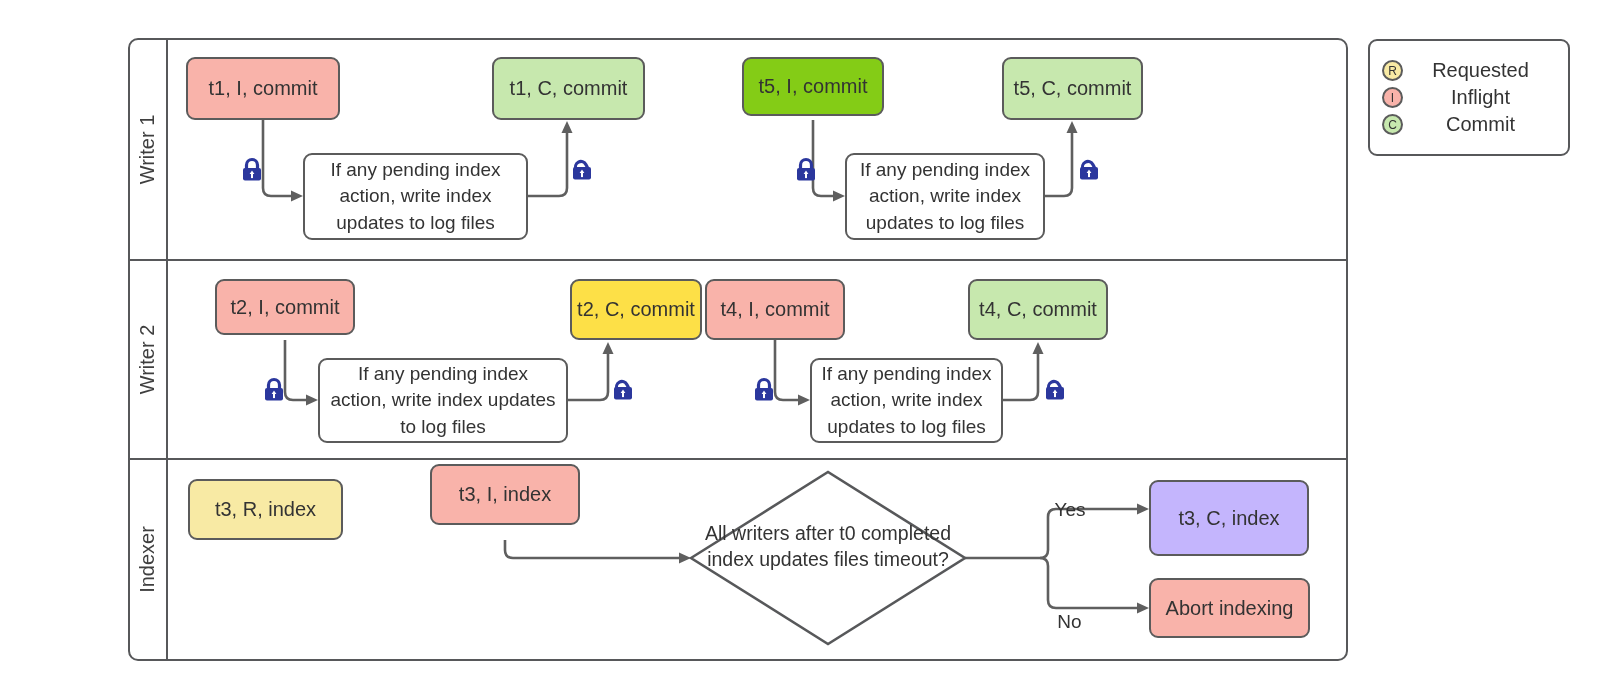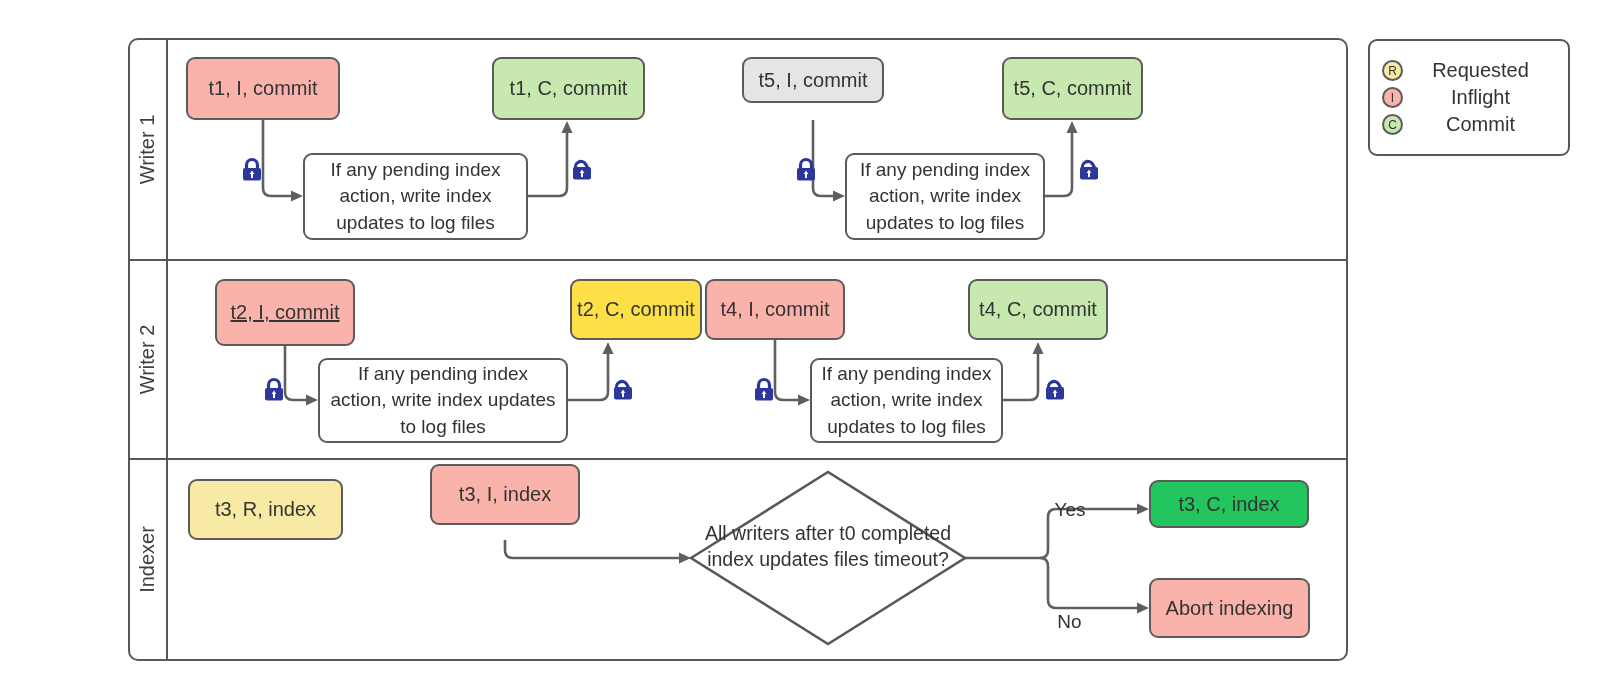--- a/index.html
+++ b/index.html
@@ -67,37 +67,37 @@
     <polygon points="1149,509 1137,503.5 1137,514.5"></polygon>
     <polygon points="1149,608 1137,602.5 1137,613.5"></polygon>
   </g>
 
   <polygon points="691,558 828,472 965,558 828,644" fill="#ffffff" stroke="#57585a" stroke-width="2.6"></polygon>
 </svg>
 
 <div class="abs node" style="left: 186px; top: 57px; width: 154px; height: 63px; background-color: rgb(249, 179, 170);">t1, I, commit</div>
 <div class="abs node action" style="left:303px;top:153px;width:225px;height:87px;">If any pending index action, write index updates to log files</div>
 <div class="abs node" style="left: 492px; top: 57px; width: 153px; height: 63px; background-color: rgb(199, 232, 174);">t1, C, commit</div>
-<div class="abs node" style="left: 742px; top: 57px; width: 142px; height: 46px; background-color: #e5e5e5;">t5, I, commit</div>
+<div class="abs node" style="left: 742px; top: 57px; width: 142px; height: 59px; background-color: #84cc16;">t5, I, commit</div>
 <div class="abs node action" style="left:845px;top:153px;width:200px;height:87px;">If any pending index action, write index updates to log files</div>
 <div class="abs node" style="left: 1002px; top: 57px; width: 141px; height: 63px; background-color: rgb(199, 232, 174);">t5, C, commit</div>
 
-<div class="abs node" style="left: 215px; top: 279px; width: 140px; height: 67px; background-color: rgb(249, 179, 170); text-decoration: underline;">t2, I, commit</div>
+<div class="abs node" style="left: 215px; top: 279px; width: 140px; height: 56px; background-color: rgb(249, 179, 170);">t2, I, commit</div>
 <div class="abs node action" style="left:318px;top:358px;width:250px;height:85px;">If any pending index action, write index updates to log files</div>
 <div class="abs node" style="left: 528px; top: 279px; width: 132px; height: 61px; background-color: #fde047; margin-left: 42px;">t2, C, commit</div>
 <div class="abs node" style="left: 705px; top: 279px; width: 140px; height: 61px; background-color: rgb(249, 179, 170);">t4, I, commit</div>
 <div class="abs node action" style="left:810px;top:358px;width:193px;height:85px;">If any pending index action, write index updates to log files</div>
 <div class="abs node" style="left: 968px; top: 279px; width: 140px; height: 61px; background-color: rgb(199, 232, 174);">t4, C, commit</div>
 
 <div class="abs node" style="left: 188px; top: 479px; width: 155px; height: 61px; background-color: rgb(248, 234, 164);">t3, R, index</div>
 <div class="abs node" style="left: 430px; top: 464px; width: 150px; height: 61px; background-color: rgb(249, 179, 170);">t3, I, index</div>
 <div class="abs decision-text" style="left:700px;top:520px;width:256px;">All writers after t0 completed index updates files timeout?</div>
 <div class="abs edge-label" style="left:1040px;top:479px;width:60px;margin-top:20px;">Yes</div>
 <div class="abs edge-label" style="left:1042px;top:611px;width:55px;">No</div>
-<div class="abs node" style="left: 1149px; top: 480px; width: 160px; height: 48px; background-color: #22c55e;">t3, C, index</div>
+<div class="abs node" style="left: 1149px; top: 480px; width: 160px; height: 76px; background-color: #c4b5fd;">t3, C, index</div>
 <div class="abs node" style="left: 1149px; top: 578px; width: 161px; height: 60px; background-color: rgb(249, 179, 170);">Abort indexing</div>
 
 <svg class="abs lock" style="left: 241px; top: 156px; color: rgb(43, 55, 157);" viewBox="0 0 22 26">
     <path d="M5.5,12 V8.5 a5.5,5.5 0 0 1 11,0 V12" fill="none" stroke="currentColor" stroke-width="3.2"></path>
     <rect x="2" y="11.5" width="18" height="12.5" rx="2" fill="currentColor"></rect>
     <path d="M11,14 L8.6,17.6 H13.4 Z" fill="#fff"></path>
     <rect x="10" y="17" width="2" height="4.6" fill="#fff"></rect>
   </svg>
 <svg class="abs lock" style="left: 795px; top: 156px; color: rgb(43, 55, 157);" viewBox="0 0 22 26">
     <path d="M5.5,12 V8.5 a5.5,5.5 0 0 1 11,0 V12" fill="none" stroke="currentColor" stroke-width="3.2"></path>

